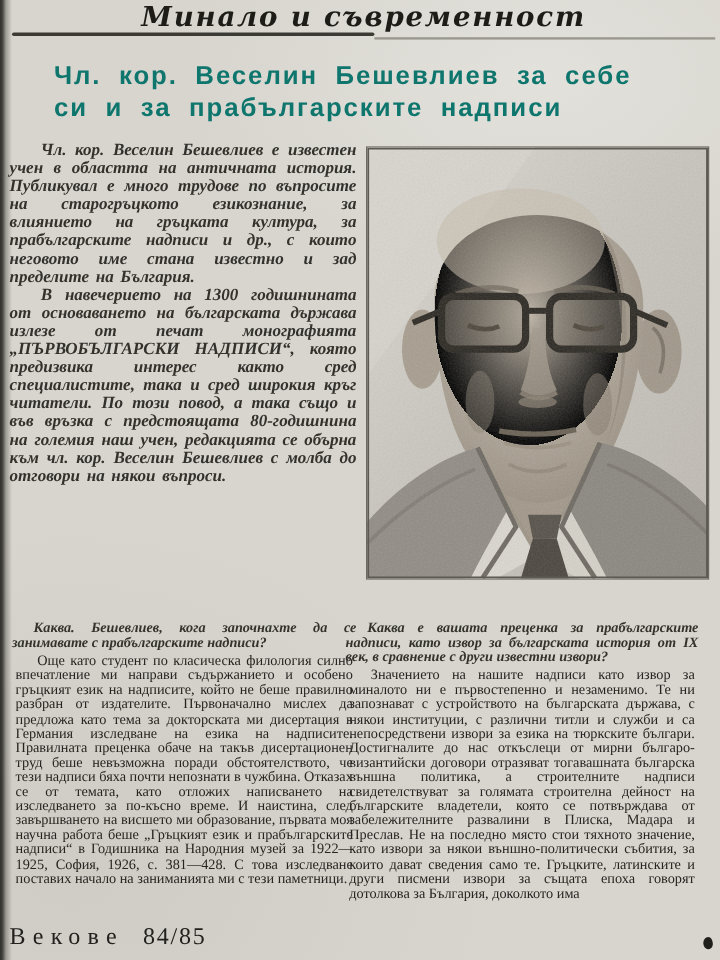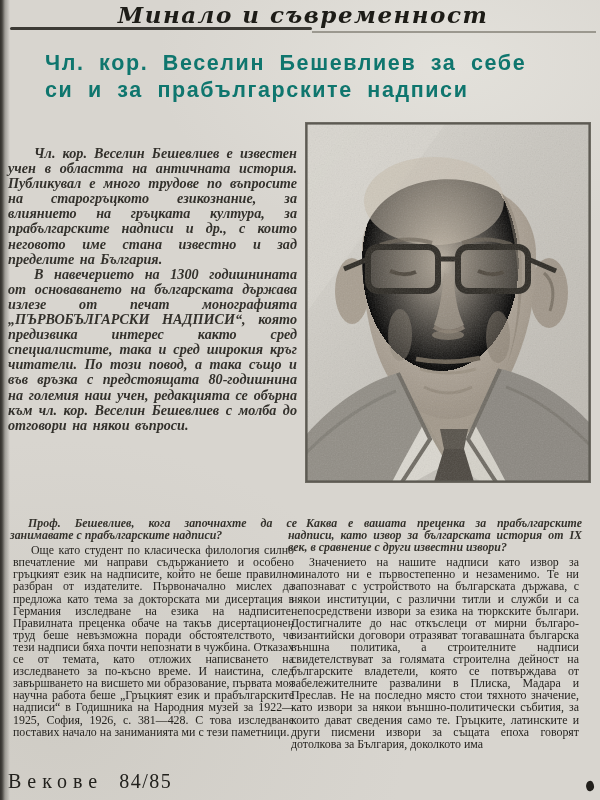--- a/index.html
+++ b/index.html
@@ -26,21 +26,21 @@
   .headline{
     position:absolute;left:45px;top:36px;width:512px;
     font-family:"Liberation Sans", sans-serif;font-weight:bold;
     font-size:21.5px;line-height:26.5px;letter-spacing:1.6px;word-spacing:7px;
     color:#0f766e;
   }
   .intro-col{
     position:absolute;left:8px;top:118px;width:289px;
     font-family:"Liberation Serif", serif;font-style:italic;font-weight:600;
     font-size:14.2px;line-height:15.1px;text-align:justify;
-    word-spacing:2px;color:#33312c;margin-top:28px;
+    word-spacing:2px;color:#33312c;
   }
   .intro-col p{margin:0;text-indent:26px;}
   .photo-frame{
     position:absolute;left:306px;top:123px;width:284px;height:359px;
     box-shadow:0 0 0 1px #6d6a62, inset 0 0 14px rgba(60,58,52,.35);
     background:#c9c6bf;
   }
   .photo-frame svg{display:block;width:100%;height:100%;}
   .qa-col{
     position:absolute;top:517px;
@@ -159,21 +159,21 @@
     <path d="M194,246 L162,316 L190,359" stroke="#6e6a62" stroke-width="4" fill="none"></path>
     <path d="M0,330 C30,300 60,280 90,268" stroke="#7b776f" stroke-width="3" fill="none" opacity="0.7"></path>
     <path d="M284,322 C256,294 228,274 200,264" stroke="#76726a" stroke-width="3" fill="none" opacity="0.7"></path>
 
     <rect x="0" y="0" width="284" height="359" fill="#888" filter="url(#grain)" opacity="0.5"></rect>
     <rect x="0.8" y="0.8" width="282.4" height="357.4" fill="none" stroke="#5d5a53" stroke-width="1.6"></rect>
   </svg>
 </div>
 
 <div class="qa-col left">
-  <p class="qa-question">Проф. Бешевлиев, кога започнахте да се занимавате с прабългарските надписи?</p>
+  <p class="qa-question">Каква. Бешевлиев, кога започнахте да се занимавате с прабългарските надписи?</p>
   <p class="qa-answer">Още като студент по класическа филология силно впечатление ми направи съдържанието и особено гръцкият език на надписите, който не беше правилно разбран от издателите. Първоначално мислех да предложа като тема за докторската ми дисертация в Германия изследване на езика на надписите. Правилната преценка обаче на такъв дисертационен труд беше невъзможна поради обстоятелството, че тези надписи бяха почти непознати в чужбина. Отказах се от темата, като отложих написването на изследването за по-късно време. И наистина, след завършването на висшето ми образование, първата моя научна работа беше „Гръцкият език и прабългарските надписи“ в Годишника на Народния музей за 1922—1925, София, 1926, с. 381—428. С това изследване поставих начало на заниманията ми с тези паметници.</p>
 </div>
 
 <div class="qa-col right">
   <p class="qa-question">Каква е вашата преценка за прабългарските надписи, като извор за българската история от IX век, в сравнение с други известни извори?</p>
   <p class="qa-answer">Значението на нашите надписи като извор за миналото ни е първостепенно и незаменимо. Те ни запознават с устройството на българската държава, с някои институции, с различни титли и служби и са непосредствени извори за езика на тюркските българи. Достигналите до нас откъслеци от мирни българо-византийски договори отразяват тогавашната българска външна политика, а строителните надписи свидетелствуват за голямата строителна дейност на българските владетели, която се потвърждава от забележителните развалини в Плиска, Мадара и Преслав. Не на последно място стои тяхното значение, като извори за някои външно-политически събития, за които дават сведения само те. Гръцките, латинските и други писмени извори за същата епоха говорят дотолкова за България, доколкото има</p>
 </div>
 
 <div class="footer">
   <span class="journal">Векове</span><span class="issue">84/85</span>

